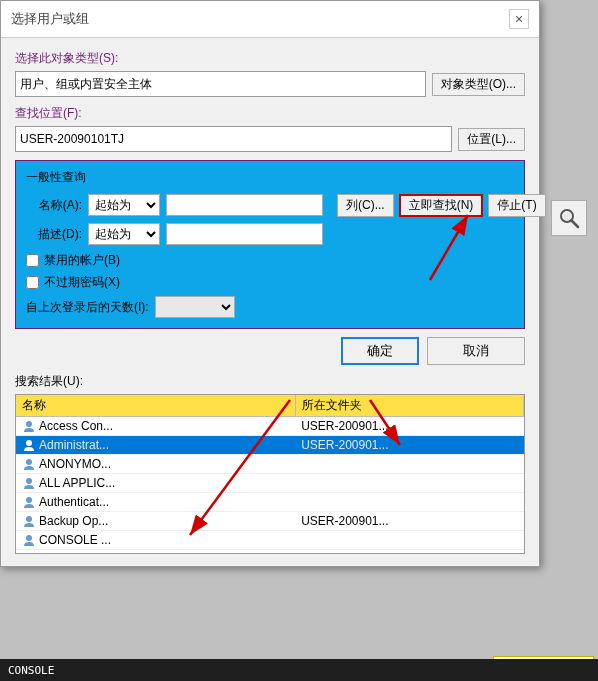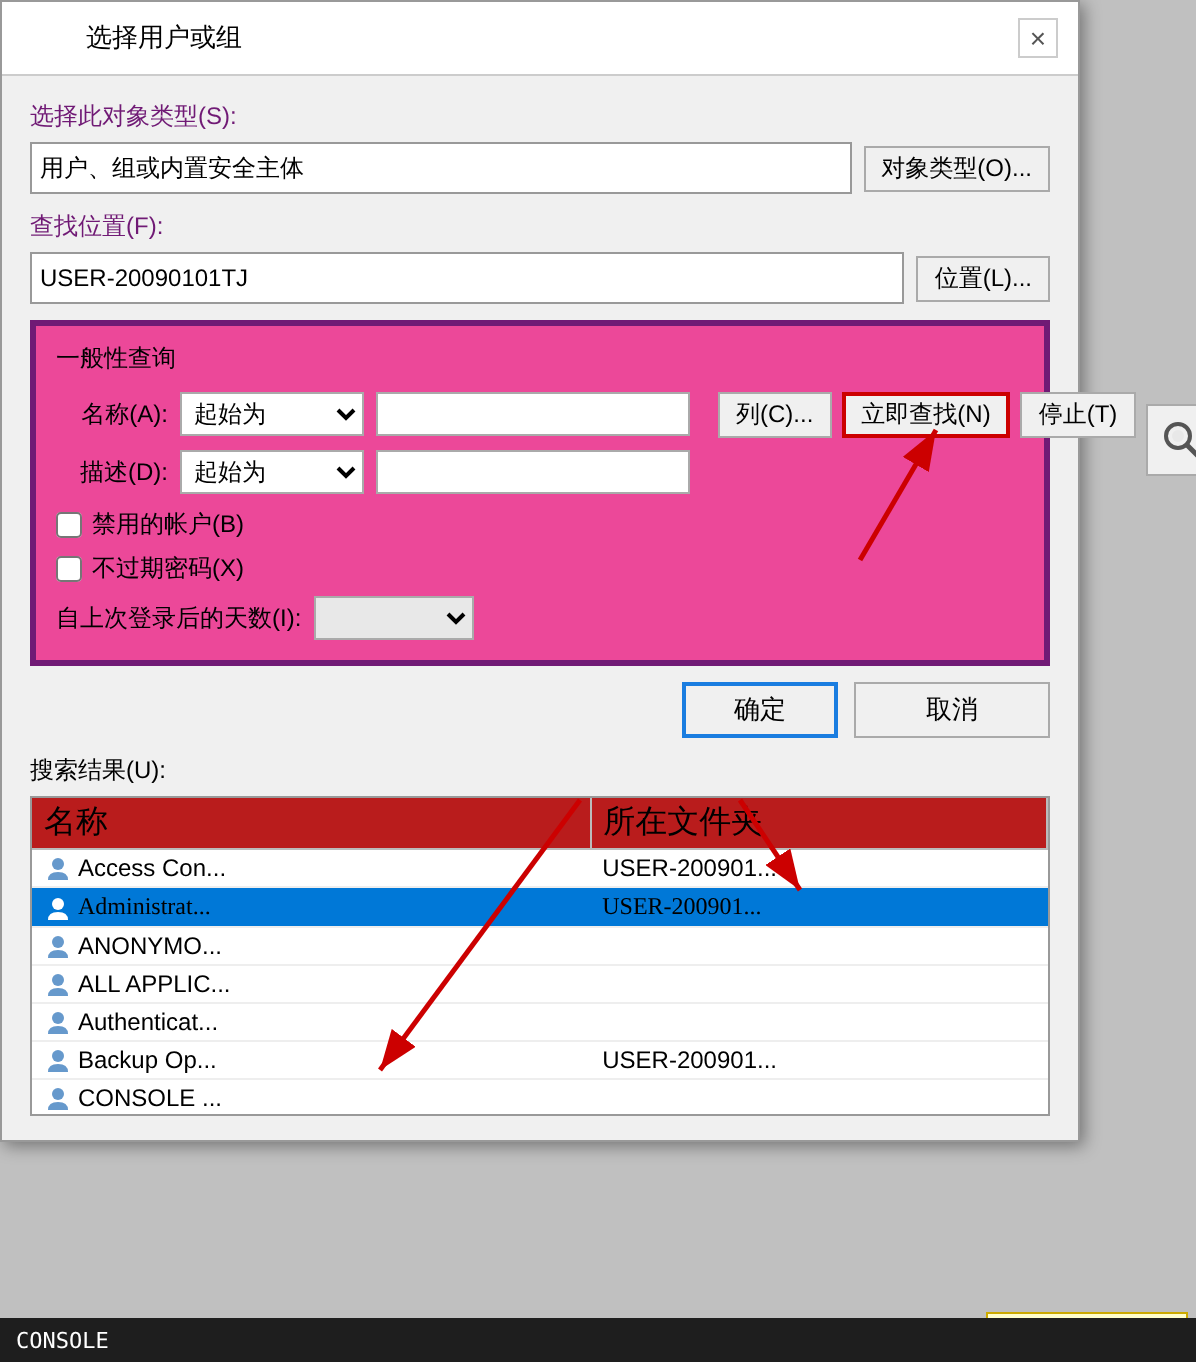--- a/index.html
+++ b/index.html
@@ -23,22 +23,21 @@
     .title-bar {
       background: #fff;
       border-bottom: 1px solid #ccc;
       padding: 8px 10px;
       display: flex;
       align-items: center;
       justify-content: space-between;
     }
     .title-bar-text {
       font-size: 13px;
-      color: #000000;
-      margin-left: 32px;
+      color: #404040;
     }
     .close-btn {
       width: 20px;
       height: 20px;
       background: none;
       border: 1px solid #ccc;
       cursor: pointer;
       display: flex;
       align-items: center;
       justify-content: center;
@@ -78,44 +77,44 @@
     }
     .btn-cancel {
       height: 28px;
       padding: 0 35px;
       border: 1px solid #aaa;
       background: #f0f0f0;
       font-size: 13px;
       cursor: pointer;
     }
     .group-box {
-      border: 3px solid #701a75;
+      border: 1px solid #701a75;
       padding: 8px 10px 10px;
       margin-bottom: 8px;
-      background: #ec4899;
+      background: #0ea5e9;
     }
     .group-box-title {
       font-size: 12px;
       color: #000;
       margin-bottom: 8px;
     }
     .form-row {
       display: flex;
       align-items: center;
       margin-bottom: 7px;
       gap: 6px;
     }
     .form-label {
       width: 56px;
       font-size: 12px;
       text-align: right;
       flex-shrink: 0;
     }
     .select-small {
-      width: 92px;
+      width: 72px;
       height: 22px;
       border: 1px solid #aaa;
       background: #fff;
       font-size: 12px;
       padding: 1px 2px;
     }
     .form-input {
       flex: 1;
       height: 22px;
       border: 1px solid #aaa;
@@ -182,42 +181,41 @@
       background: #fff;
       height: 160px;
       overflow-y: auto;
       overflow-x: hidden;
     }
     .results-table {
       width: 100%;
       border-collapse: collapse;
     }
     .results-table th {
-      background: #b91c1c;
+      background: #fde047;
       border-bottom: 1px solid #bbb;
       border-right: 1px solid #bbb;
-      font-size: 16px;
+      font-size: 12px;
       font-weight: normal;
       padding: 2px 6px;
       text-align: left;
       position: sticky;
       top: 0;
     }
     .results-table td {
       font-size: 12px;
       padding: 2px 6px;
       border-bottom: 1px solid #eee;
       white-space: nowrap;
       overflow: hidden;
       text-overflow: ellipsis;
     }
     .results-table tr.selected td {
       background: #0078d7;
-      color: #000000;
-      font-family: Liberation Serif, serif;
+      color: #e5e5e5;
     }
     .icon-cell {
       display: flex;
       align-items: center;
       gap: 3px;
     }
     
     .btn-search-now {
       border: 2px solid #cc0000 !important;
     }

